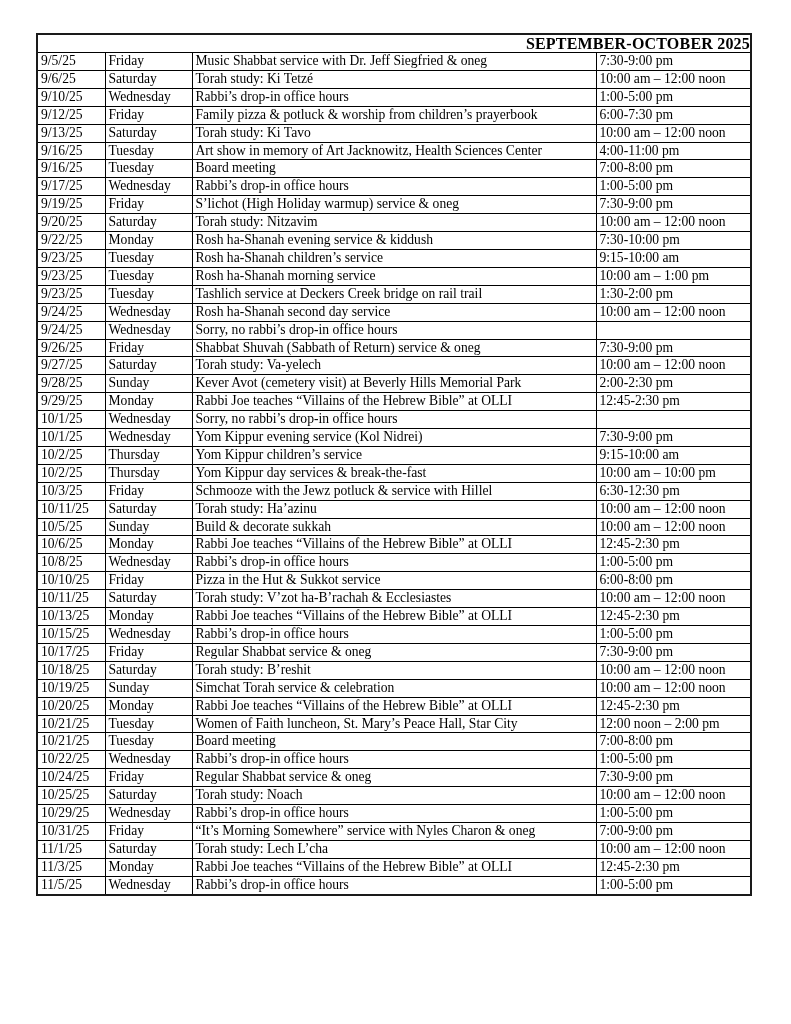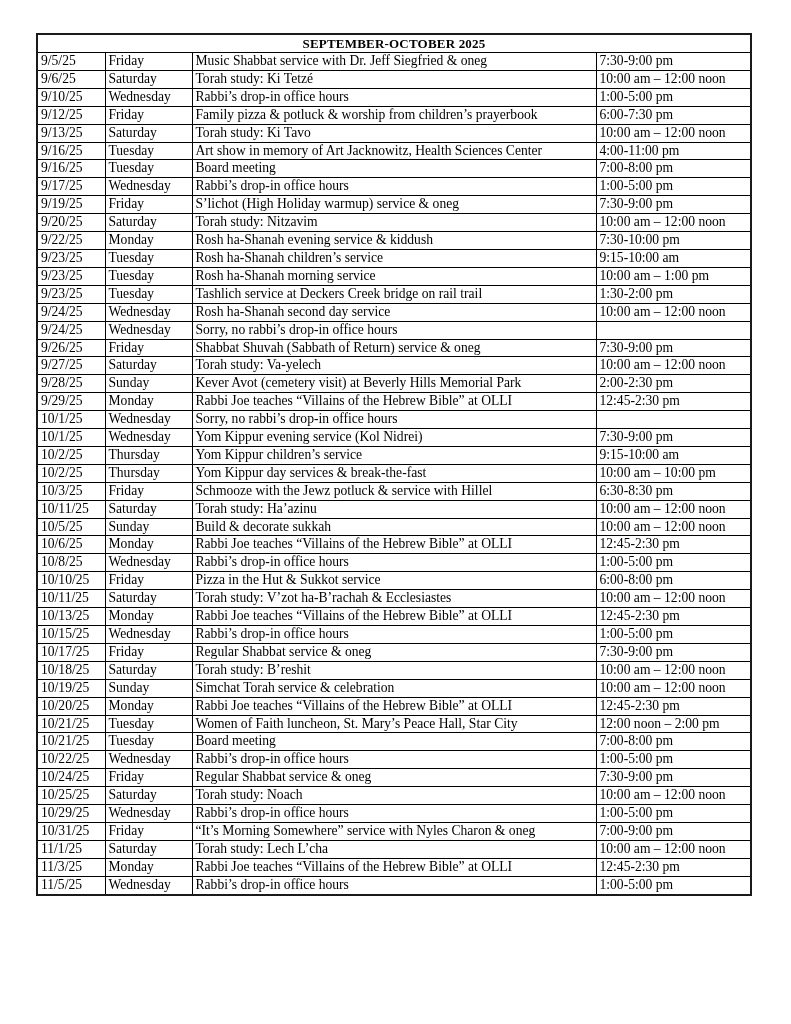--- a/index.html
+++ b/index.html
@@ -25,23 +25,23 @@
     table-layout: fixed;
   }
   table.schedule, table.schedule td, table.schedule th {
     border: 1px solid #000000;
   }
   table.schedule {
     border: 2px solid #1a1a1a;
   }
   th.title-cell {
     height: 17px;
-    font-size: 13px;
+    font-size: 16px;
     font-weight: bold;
-    text-align: center;
+    text-align: right;
     letter-spacing: 0.2px;
     padding: 0;
     line-height: 17px;
   }
   td {
     height: 16.9px;
     font-size: 13.6px;
     line-height: 16.9px;
     padding: 0 1px 0 3px;
     white-space: nowrap;
@@ -236,21 +236,21 @@
     <td>10/2/25</td>
     <td>Thursday</td>
     <td>Yom Kippur day services &amp; break-the-fast</td>
     <td>10:00 am – 10:00 pm</td>
   </tr>
 
   <tr>
     <td>10/3/25</td>
     <td>Friday</td>
     <td>Schmooze with the Jewz potluck &amp; service with Hillel</td>
-    <td>6:30-8:30 pm</td>
+    <td>6:30-12:30 pm</td>
   </tr>
 
   <tr>
     <td>10/11/25</td>
     <td>Saturday</td>
     <td>Torah study: Ha’azinu</td>
     <td>10:00 am – 12:00 noon</td>
   </tr>
 
   <tr>

